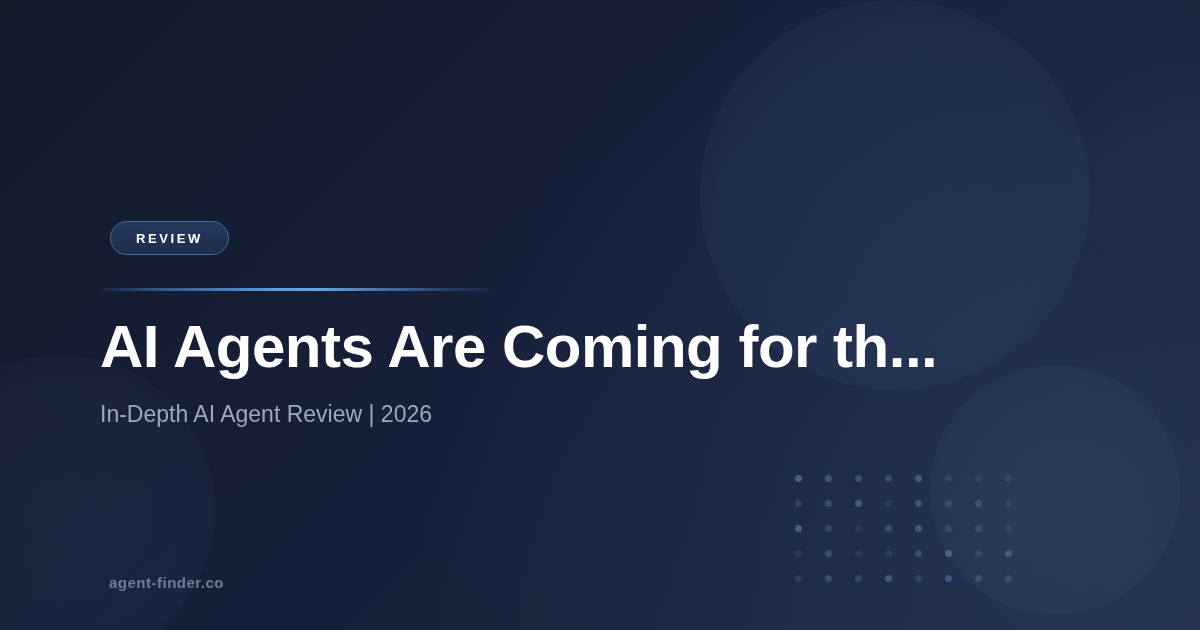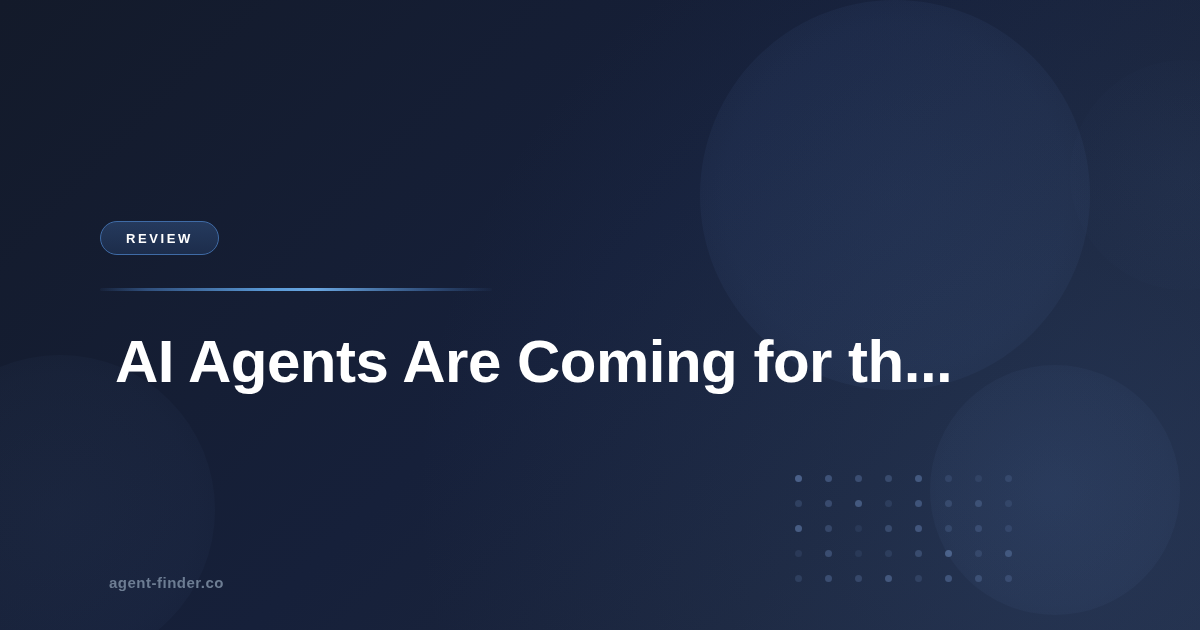--- a/index.html
+++ b/index.html
@@ -76,21 +76,21 @@
   .content {
     position: absolute;
     left: 100px;
     top: 0;
     width: 1000px;
     height: 630px;
   }
 
   .badge {
     position: absolute;
-    left: 0;
+    left: 10px;
     top: 221px;
     height: 34px;
     box-sizing: border-box;
     display: flex;
     align-items: center;
     justify-content: center;
     padding: 0 25px;
     border: 1px solid #3f6ba6;
     border-radius: 18px;
     background: linear-gradient(180deg, rgba(60, 98, 154, 0.42) 0%, rgba(41, 70, 116, 0.38) 100%);
@@ -115,21 +115,21 @@
       #6aa6e0 55%,
       rgba(72, 122, 186, 0.5) 84%,
       rgba(50, 84, 136, 0.06) 100%);
   }
 
   .title {
     position: absolute;
     left: 0;
     top: 311px;
     width: 930px;
-    margin: 15px;
+    margin: 0;
     color: #ffffff;
     font-size: 60px;
     font-weight: bold;
     letter-spacing: -0.5px;
     line-height: 72px;
     white-space: nowrap;
     overflow: hidden;
   }
 
   .subtitle {
@@ -210,17 +210,18 @@
     </div>
 
   <div class="content">
 
     <div class="badge">REVIEW</div>
 
     <div class="divider"></div>
 
     <h1 class="title">AI Agents Are Coming for th...</h1>
 
+    <p class="subtitle">In-Depth AI Agent Review | 2026</p>
 
     <p class="footer-domain">agent-finder.co</p>
 
   </div>
 </div>
 
 </body></html>

